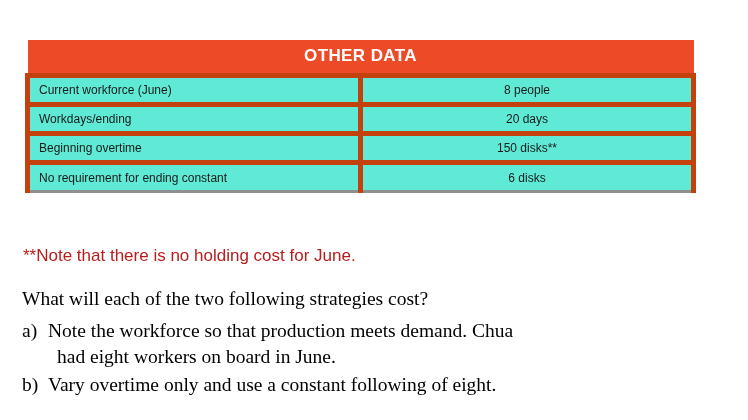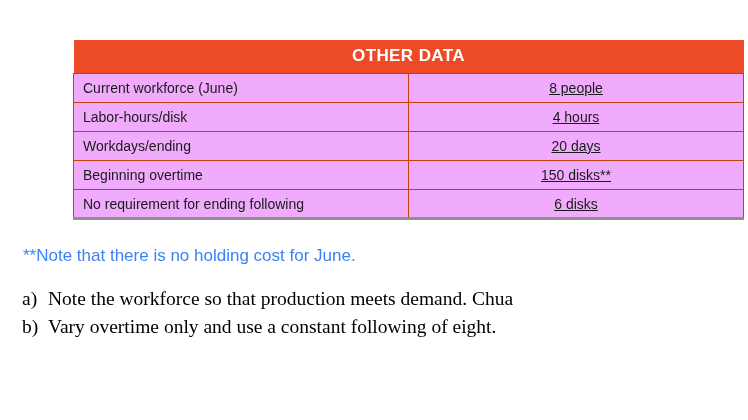--- a/index.html
+++ b/index.html
@@ -23,60 +23,58 @@
   .table-wrap {
     position: absolute;
     left: 25px;
     top: 40px;
     width: 671px;
   }
   table.other-data {
     border-collapse: collapse;
     width: 100%;
     table-layout: fixed;
-    margin-left: 48px;
   }
   table.other-data .hdr-row th {
     background: #ED4B28;
     color: #ffffff;
     font-size: 17px;
     font-weight: bold;
     letter-spacing: 0.4px;
     text-align: center;
     padding: 6px 0 7px 0;
     border: none;
   }
   table.other-data td {
-    border: 1px solid #c2410c;
-    font-size: 14px;
+    border: 5px solid #c2410c;
+    font-size: 12px;
     color: #1a1a1a;
     height: 29px;
     padding: 1px 8px;
-    background: #f0abfc;
+    background: #5eead4;
   }
   table.other-data td.label {
     text-align: left;
     padding-left: 9px;
     width: 50.5%;
   }
   table.other-data td.value {
     text-align: center;
-    text-decoration: underline;
   }
   table.other-data tr.last td {
     border-bottom: 3px solid #8f8f8f;
   }
 
   
   .note {
     position: absolute;
     left: 23px;
     top: 246px;
     font-size: 17px;
-    color: #3b82f6;
+    color: #b91c1c;
     font-family: "Liberation Sans", sans-serif;
   }
   .serif-block {
     position: absolute;
     left: 22px;
     top: 286px;
     width: 710px;
     font-family: "Liberation Serif", serif;
     font-size: 19.5px;
     color: #000000;
@@ -121,46 +119,44 @@
         <tr class="hdr-row">
           <th colspan="2" style="background: rgb(237, 75, 40);">OTHER DATA</th>
         </tr>
       </thead>
       <tbody>
         <tr>
           <td class="label">Current workforce (June)</td>
           <td class="value">8 people</td>
         </tr>
         <tr>
-          <td class="label">Labor-hours/disk</td>
-          <td class="value">4 hours</td>
-        </tr>
-        <tr>
           <td class="label">Workdays/ending</td>
           <td class="value">20 days</td>
         </tr>
         <tr>
           <td class="label">Beginning overtime</td>
           <td class="value">150 disks**</td>
         </tr>
         <tr class="last">
-          <td class="label">No requirement for ending following</td>
+          <td class="label">No requirement for ending constant</td>
           <td class="value">6 disks</td>
         </tr>
       </tbody>
     </table>
   </div>
 
   <div class="note">**Note that there is no holding cost for June.</div>
 
   <div class="serif-block">
+    <p class="q-line">What will each of the two following strategies cost?</p>
     <ul class="list">
       <li>
         <span class="marker">a)</span>
         <span class="body">Note the workforce so that production meets demand. Chua</span>
+        <span class="cont">had eight workers on board in June.</span>
       </li>
       <li>
         <span class="marker">b)</span>
         <span class="body">Vary overtime only and use a constant following of eight.</span>
       </li>
     </ul>
   </div>
 
 </div>
 

